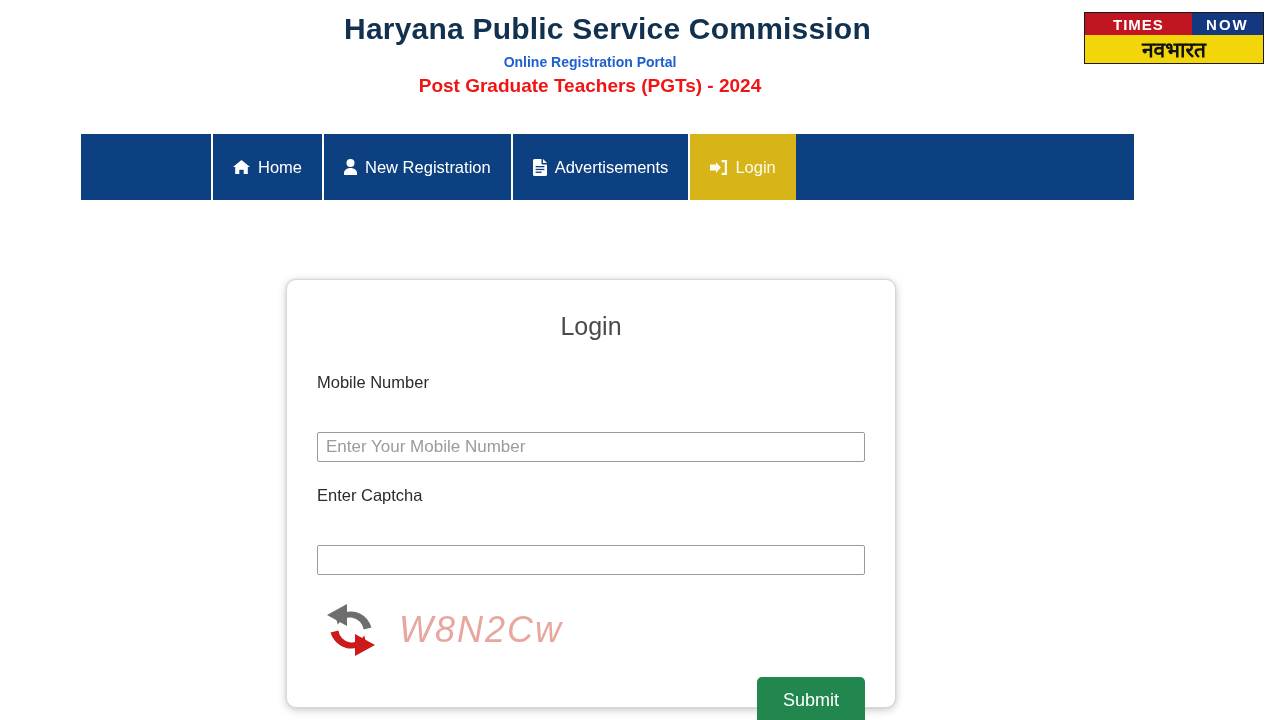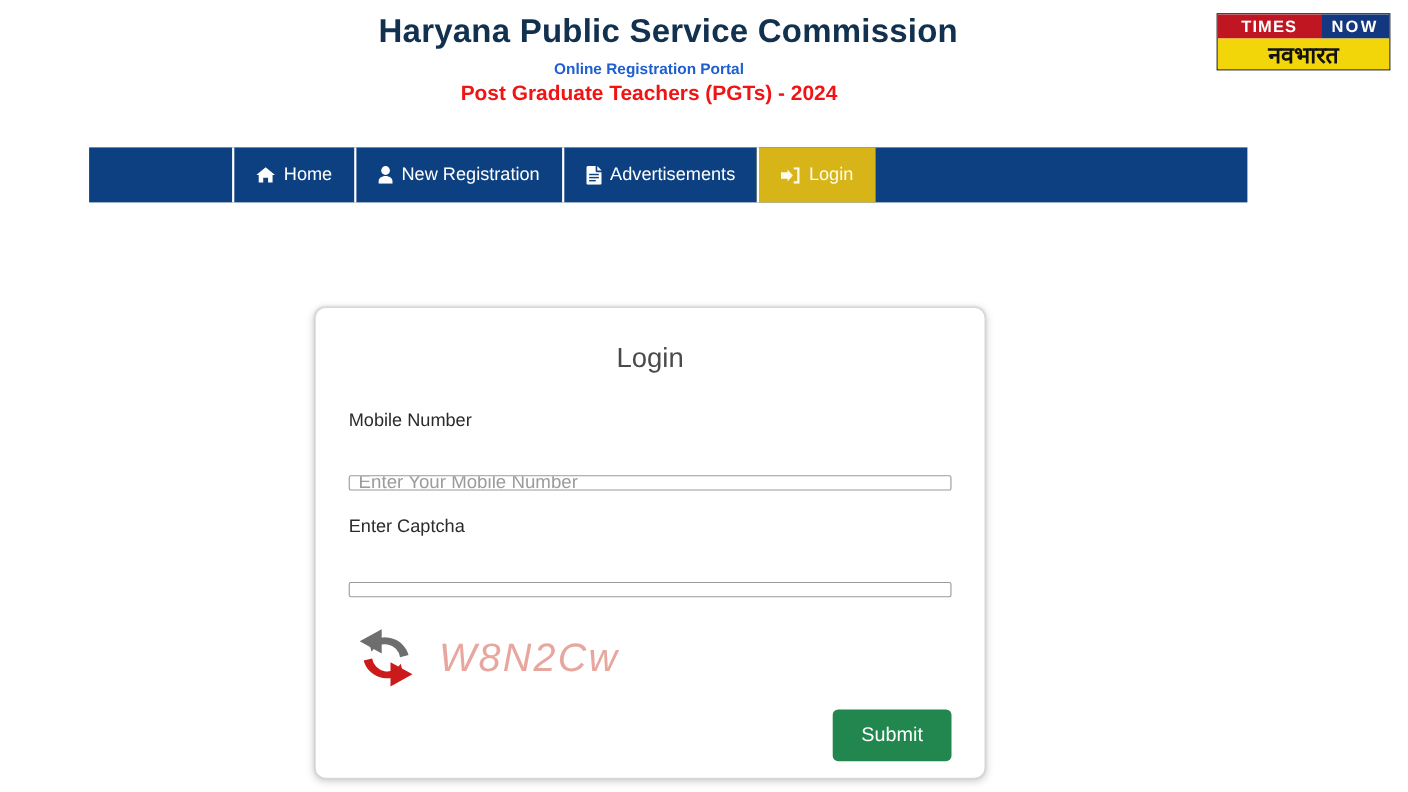--- a/index.html
+++ b/index.html
@@ -32,21 +32,21 @@
   }
   .title-third {
     font-size: 19px; font-weight: bold; color: #f01414;
     line-height: 1.45; margin-top: -1px;
     font-family: "Liberation Sans", sans-serif;
   }
 
   
   .brand-logo {
     position: absolute; right: 16px; top: 12px;
-    width: 158px; height: 52px;
+    width: 180px; height: 52px;
     display: flex; flex-direction: column;
     border: 1px solid #1a1a1a;
     overflow: hidden;
   }
   .brand-top { display: flex; height: 24px; }
   .brand-times {
     background: #c01622; color: #fff; flex: 0 0 60%;
     font-size: 15px; font-weight: bold; letter-spacing: 1px;
     display: flex; align-items: center; justify-content: center;
     font-family: "Liberation Sans", sans-serif;
@@ -60,21 +60,21 @@
   .brand-bottom {
     background: #f2d60a; color: #111; flex: 1;
     font-size: 21px; font-weight: bold;
     display: flex; align-items: center; justify-content: center;
     font-family: "Liberation Sans", sans-serif;
   }
 
   
   .navbar {
     position: absolute; left: 81px; top: 134px;
-    width: 1053px; height: 50px;
+    width: 1053px; height: 66px;
     background: #0d4080;
     display: flex; align-items: stretch;
   }
   .nav-spacer { width: 130px; }
   .nav-item {
     display: flex; align-items: center; justify-content: center;
     gap: 8px; padding: 0 20px;
     color: #ffffff; font-size: 16.5px;
     border-left: 2px solid #ffffff;
     cursor: pointer; white-space: nowrap;
@@ -98,21 +98,21 @@
   .card-title {
     text-align: center; font-size: 25px; color: #4a4a4a;
     font-weight: normal; margin: 10px 0 32px 0;
     font-family: "Liberation Sans", sans-serif;
   }
   .field-label {
     font-size: 16.5px; color: #2b2b2b; margin-bottom: 8px;
     font-family: "Liberation Sans", sans-serif;
   }
   .field-input {
-    display: block; width: 100%; height: 14px;
+    display: block; width: 100%; height: 30px;
     border: 1px solid #9a9a9a; border-radius: 2px;
     padding: 2px 8px; font-size: 17px; color: #333;
     background: #fff; outline: none;
     font-family: "Liberation Sans", sans-serif;
     margin-top: 40px;
   }
   .field-input::placeholder { color: #9b9b9b; }
   .field-group { margin-bottom: 24px; }
   .field-group.captcha-group { margin-bottom: 18px; }
 

